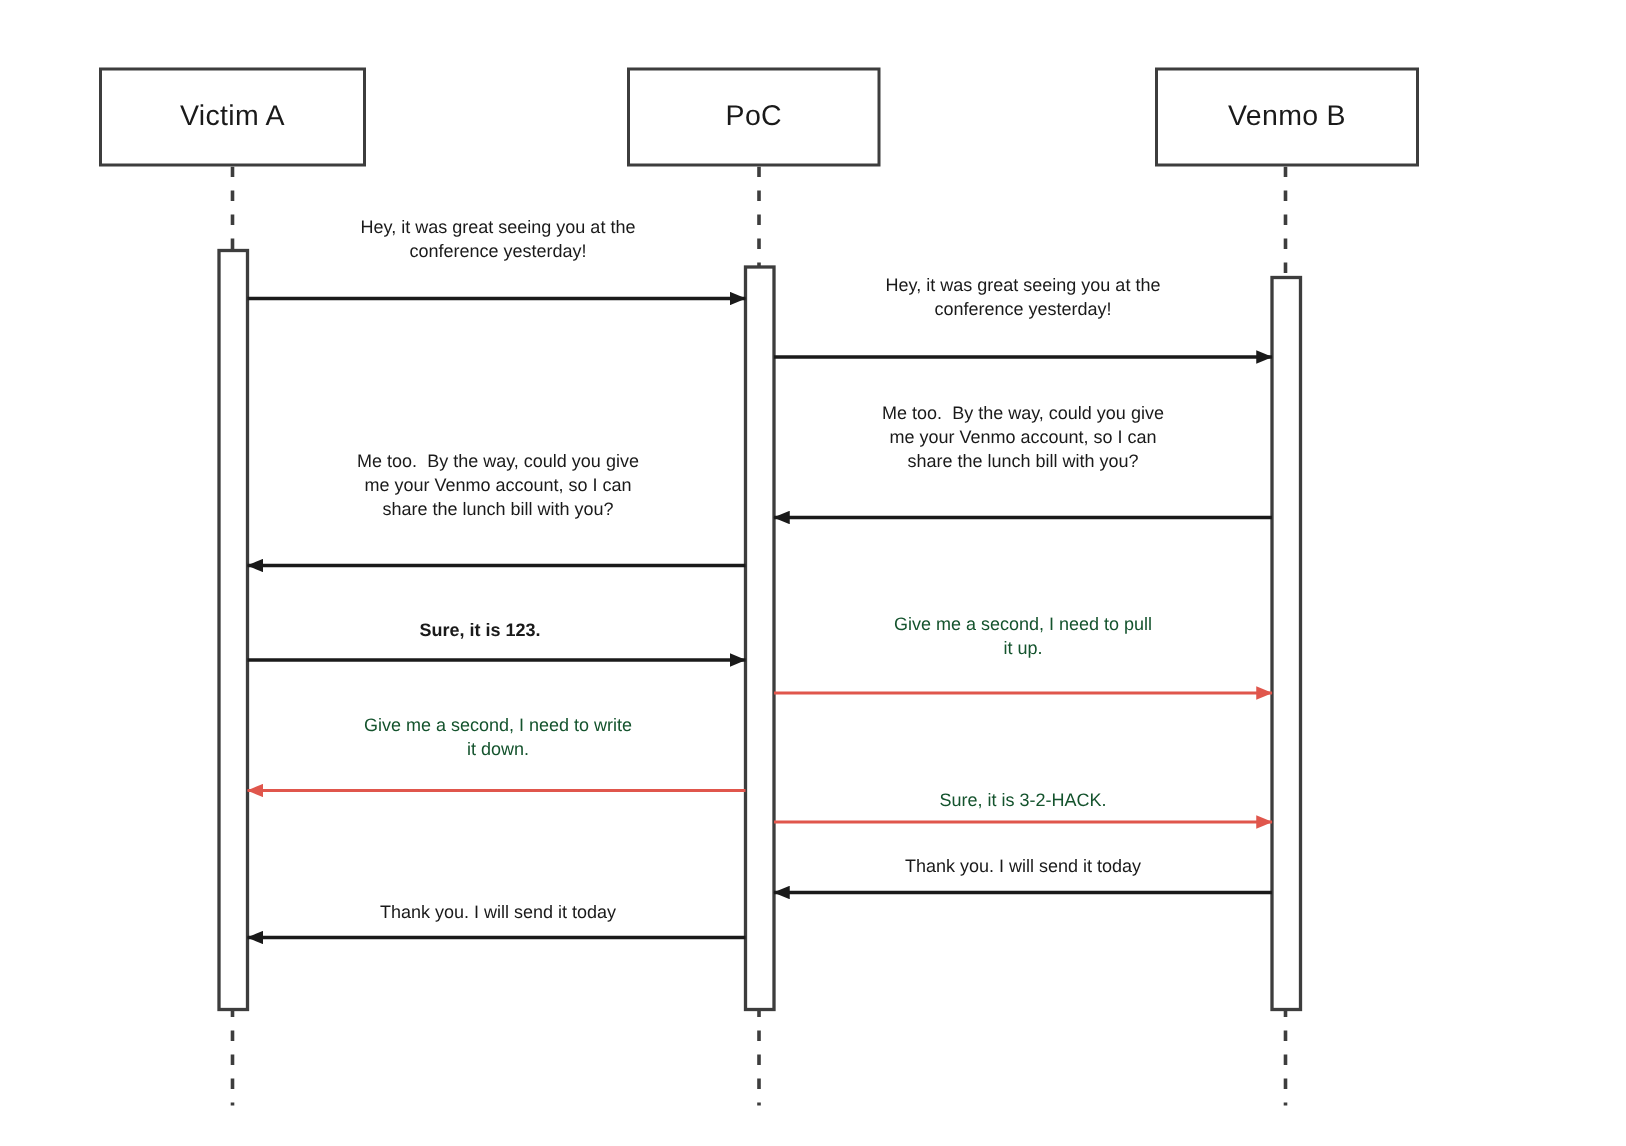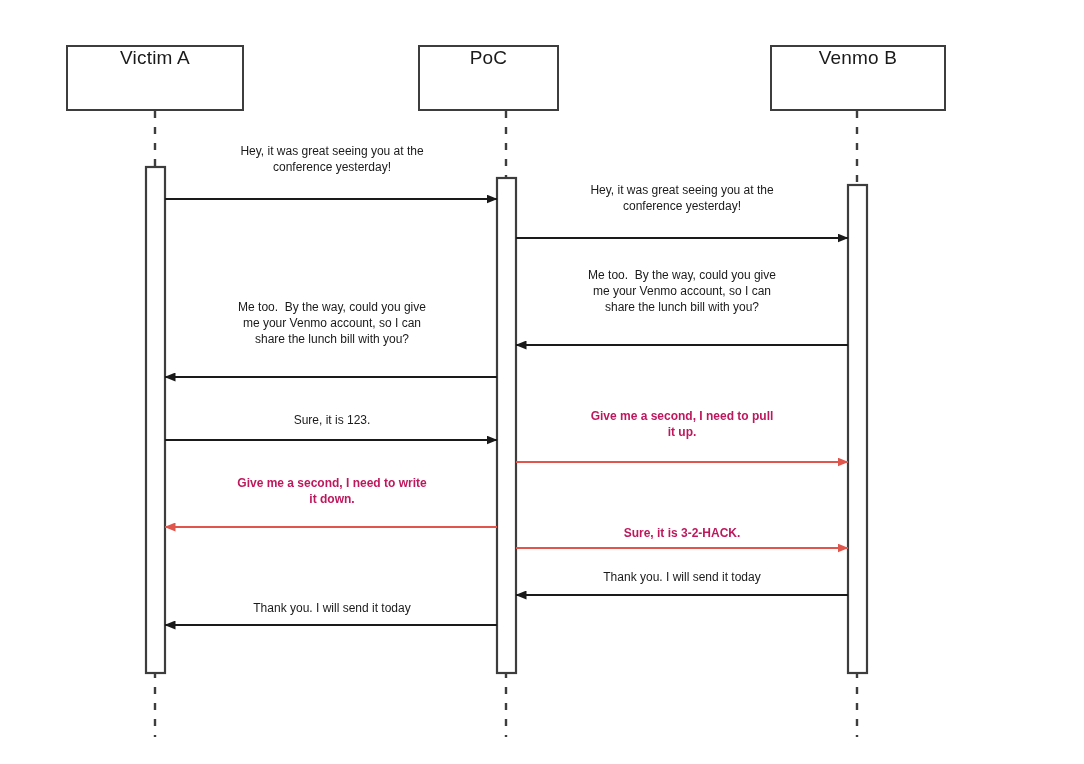--- a/index.html
+++ b/index.html
@@ -24,20 +24,21 @@
     top: 0;
     width: 1084px;
     height: 764px;
   }
   .actor-box {
     position: absolute;
     box-sizing: border-box;
     border: 2px solid #3d3d3d;
     background: #ffffff;
     display: flex;
+    align-items: center;
     justify-content: center;
   }
   .actor-label {
     font-size: 19px;
     color: #1a1a1a;
     font-family: "Liberation Sans", sans-serif;
     letter-spacing: 0.2px;
     white-space: nowrap;
   }
   .msg-label {
@@ -45,22 +46,21 @@
     box-sizing: border-box;
     text-align: center;
     font-size: 12px;
     line-height: 1.32;
     font-family: "Liberation Sans", sans-serif;
     color: #1a1a1a;
     white-space: pre-wrap;
     pointer-events: none;
   }
   .msg-label.red {
-    color: #be185d;
-    font-weight: bold;
+    color: #14532d;
   }
 </style>
 </head>
 <body>
 
 <div id="canvas">
 
   <svg id="diagram-svg" viewBox="0 0 1084 764" xmlns="http://www.w3.org/2000/svg">
     <defs>
       <marker id="arrow-black" markerWidth="11" markerHeight="9" refX="10.5" refY="4.5" orient="auto" markerUnits="userSpaceOnUse">
@@ -97,39 +97,39 @@
         <line x1="516" x2="848" marker-end="url(#arrow-red)" y1="548" y2="548" stroke="#e0564c" stroke-width="2.0"></line>
         <line x1="516" x2="848" marker-start="url(#arrow-black-rev)" y1="595" y2="595" stroke="#1a1a1a" stroke-width="2.2"></line>
         <line x1="165" x2="497" marker-start="url(#arrow-black-rev)" y1="625" y2="625" stroke="#1a1a1a" stroke-width="2.2"></line>
       </g>
   </svg>
 
   <div id="actor-boxes">
       <div class="actor-box" style="left: 66px; top: 45px; width: 178px; height: 66px;">
         <span class="actor-label">Victim A</span>
       </div>
-      <div class="actor-box" style="left: 418px; top: 45px; width: 141px; height: 66px;">
+      <div class="actor-box" style="left: 418px; top: 45px; width: 169px; height: 66px;">
         <span class="actor-label">PoC</span>
       </div>
       <div class="actor-box" style="left: 770px; top: 45px; width: 176px; height: 66px;">
         <span class="actor-label">Venmo B</span>
       </div>
     </div>
   <div id="message-labels">
       <div class="msg-label" style="left: 172px; top: 144px; width: 320px;">Hey, it was great seeing you at the
 conference yesterday!</div>
       <div class="msg-label" style="left: 522px; top: 183px; width: 320px;">Hey, it was great seeing you at the
 conference yesterday!</div>
       <div class="msg-label" style="left: 522px; top: 268px; width: 320px;">Me too.  By the way, could you give
 me your Venmo account, so I can
 share the lunch bill with you?</div>
       <div class="msg-label" style="left: 172px; top: 300px; width: 320px;">Me too.  By the way, could you give
 me your Venmo account, so I can
 share the lunch bill with you?</div>
-      <div class="msg-label" style="left: 172px; top: 413px; width: 320px;">Sure, it is 123.</div>
+      <div class="msg-label" style="left: 160px; top: 413px; width: 320px; font-weight: bold;">Sure, it is 123.</div>
       <div class="msg-label red" style="left: 522px; top: 409px; width: 320px;">Give me a second, I need to pull
 it up.</div>
       <div class="msg-label red" style="left: 172px; top: 476px; width: 320px;">Give me a second, I need to write
 it down.</div>
       <div class="msg-label red" style="left: 522px; top: 526px; width: 320px;">Sure, it is 3-2-HACK.</div>
       <div class="msg-label" style="left: 522px; top: 570px; width: 320px;">Thank you. I will send it today</div>
       <div class="msg-label" style="left: 172px; top: 601px; width: 320px;">Thank you. I will send it today</div>
     </div>
 
 </div>

